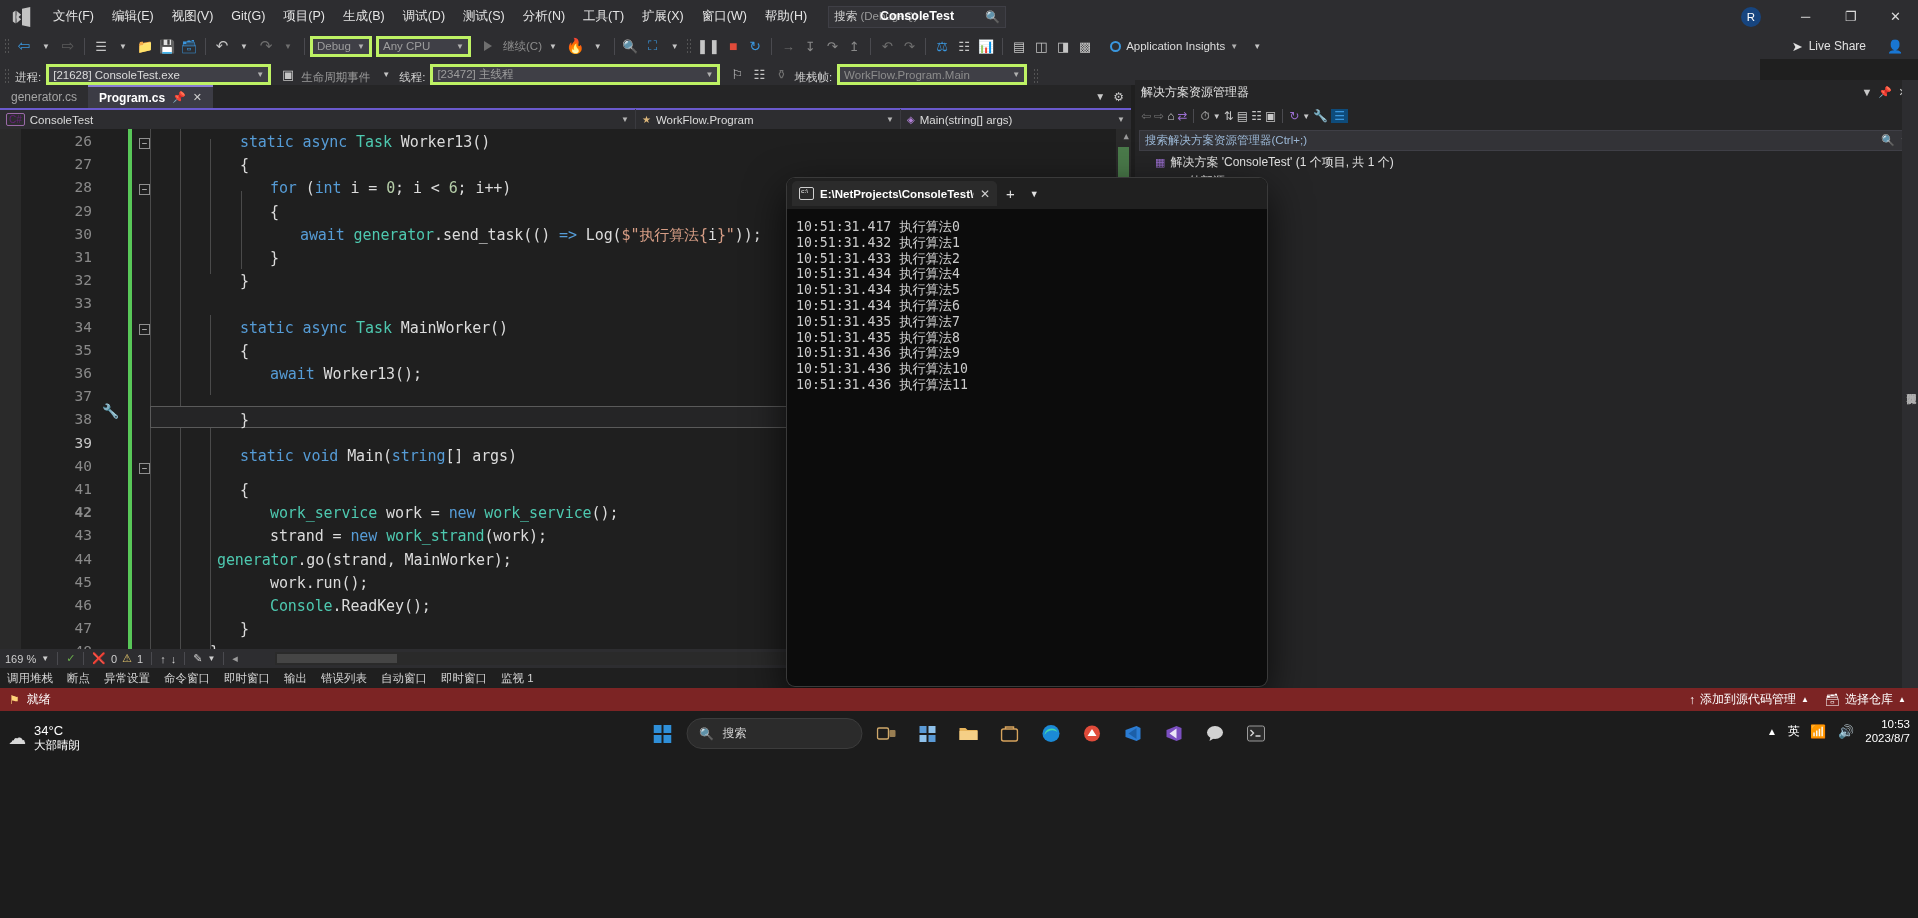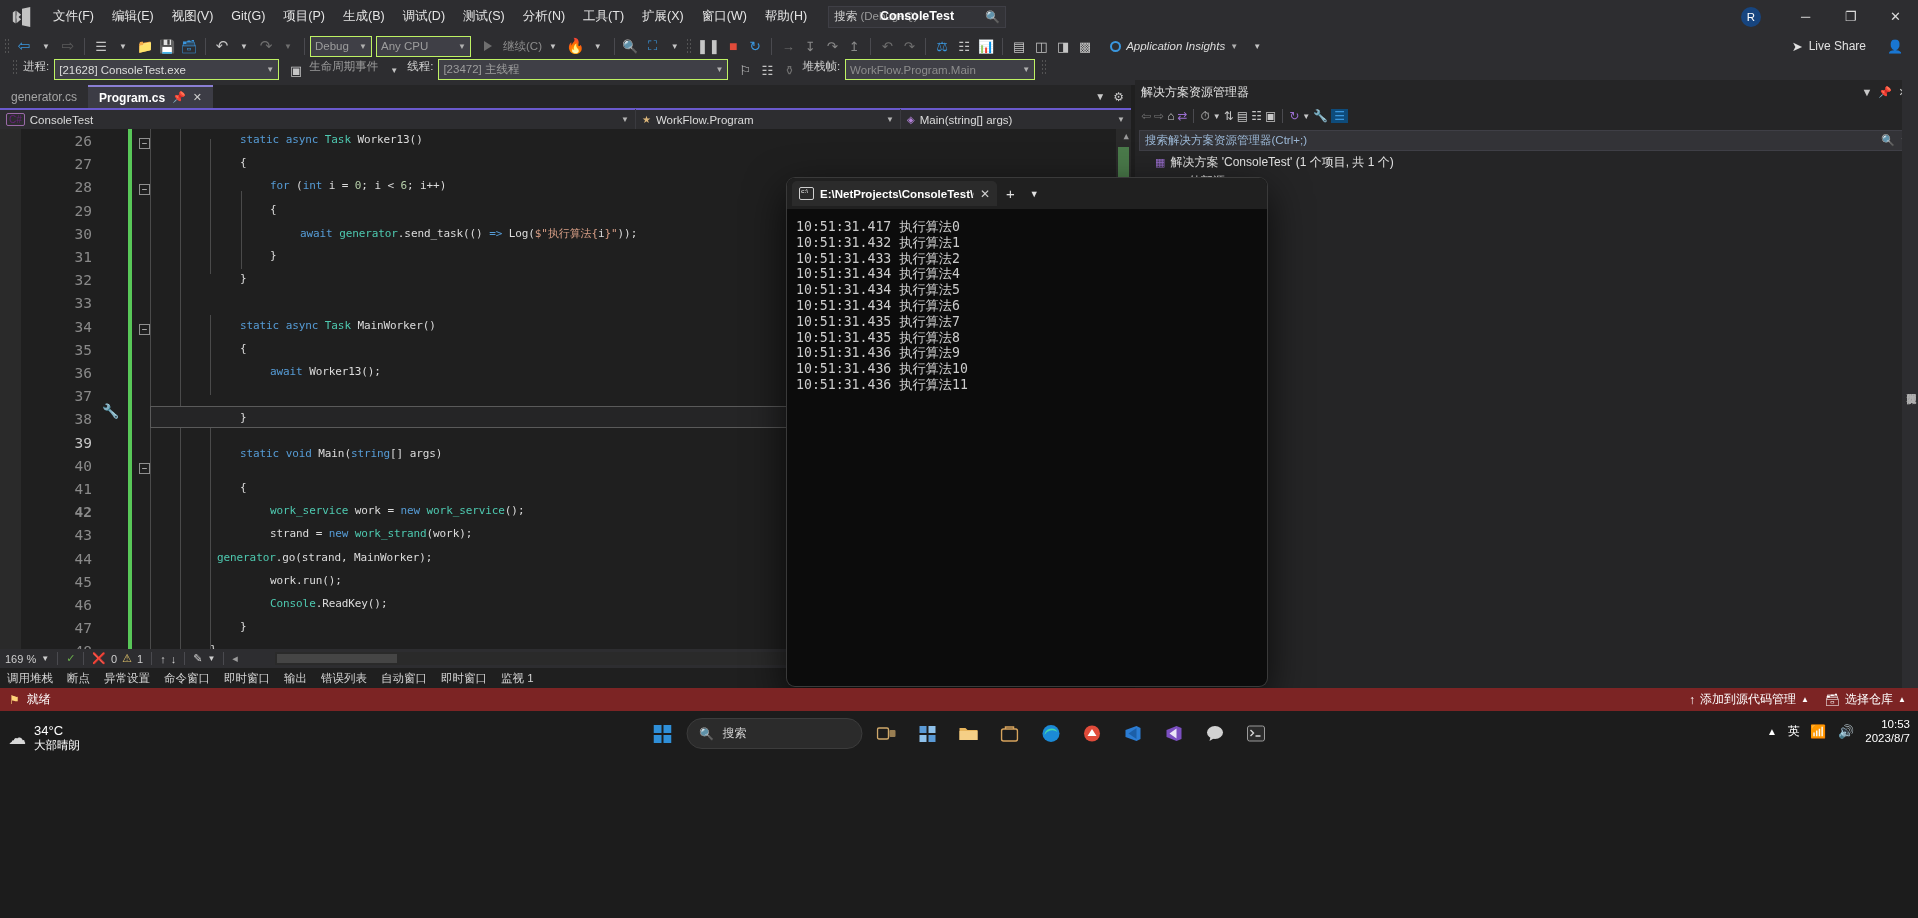--- a/index.html
+++ b/index.html
@@ -51,37 +51,37 @@
   }
   .tb-ic {
     height: 22px; min-width: 22px; display: flex; align-items: center; justify-content: center;
     color: #c5c5c5; font-size: 13px; padding: 0 2px;
   }
   .tb-sep { width: 1px; height: 17px; background: #4a4a4f; margin: 0 5px; }
   .grip { width: 7px; height: 17px; margin-right:2px;
     background-image: radial-gradient(#5a5a5a 1px, transparent 1px);
     background-size: 3px 4px; opacity: .85; }
   .combo {
-    height: 21px; background: #3f3f46; border: 1px solid #bef264; color: #9d9d9d;
+    height: 21px; background: #3f3f46; border: 3px solid #bef264; color: #9d9d9d;
     font-size: 11.5px; display: flex; align-items: center; padding: 0 4px; position: relative;
   }
   .combo .cv { flex: 1; white-space: nowrap; overflow: hidden; }
   .combo .arr { font-size: 8px; color: #b0b0b0; margin-left: 6px; }
   .run-lbl { font-size: 11.5px; color: #8d8d8d; margin-left: 4px; }
   .tri { width:0;height:0;border-left:8px solid #6f6f6f;border-top:5px solid transparent;border-bottom:5px solid transparent; }
-  .ai-pill { display:flex; align-items:center; gap:5px; margin-left: 14px; font-style: italic; }
+  .ai-pill { display:flex; align-items:center; gap:5px; margin-left: 14px; }
   .ai-dot { width:11px;height:11px;border-radius:50%;border:2px solid #3a96dd; }
   .ai-txt { font-size: 11.5px; color: #dcdcdc; }
   .liveshare { position: absolute; right: 52px; top: 0; height: 26px; display: flex; align-items: center;
                gap: 6px; font-size: 12px; color: #e0e0e0; }
 
   
   .toolbar2 {
-    position: absolute; left: 0; top: 59px; width: 1918px; height: 26px;
-    background: #2d2d30; display: flex; align-items: flex-start; padding-left: 12px;
+    position: absolute; left: 0; top: 59px; width: 1760px; height: 26px;
+    background: #2d2d30; display: flex; align-items: flex-end; padding-left: 4px;
   }
   .lbl2 { font-size: 11.5px; color: #cfcfcf; margin: 0 5px 0 2px; white-space: nowrap; }
   .lbl2.dim { color: #9a9a9a; }
 
   
   .tabstrip {
     position: absolute; left: 0; top: 85px; width: 1131px; height: 23px;
     background: #252526; display: flex; align-items: flex-end;
   }
   .tab {
@@ -119,21 +119,21 @@
     font-size: 14.5px; color: #8a8a8a; font-family: "DejaVu Sans Mono", monospace;
   }
   .gutter-num.cur { color: #c8c8c8; }
   .chgbar { position: absolute; left: 128px; top: 0; width: 4px; height: 520px; background: #58c758; }
   .fold {
     position: absolute; left: 139px; width: 11px; height: 11px; border: 1px solid #8f8f8f;
     color: #cfcfcf; font-size: 9px; line-height: 9px; text-align: center; background: #1f1f1f;
   }
   .vline { position: absolute; width: 1px; background: #4a4a4a; }
   .code-line {
-    position: absolute; left: 180px; font-size: 11px; white-space: pre;
+    position: absolute; left: 180px; font-size: 15px; white-space: pre;
     font-family: "DejaVu Sans Mono", "Liberation Mono", monospace; letter-spacing: -0.1px;
   }
   .k  { color: #569cd6; }  
   .kc { color: #4ec9b0; }  
   .wh { color: #dcdcdc; }
   .nu { color: #b5cea8; }
   .st { color: #d69d85; }
   .curline {
     position: absolute; left: 150px; width: 980px; height: 22px;
     border: 1px solid #5a5a5a; background: #252526;

